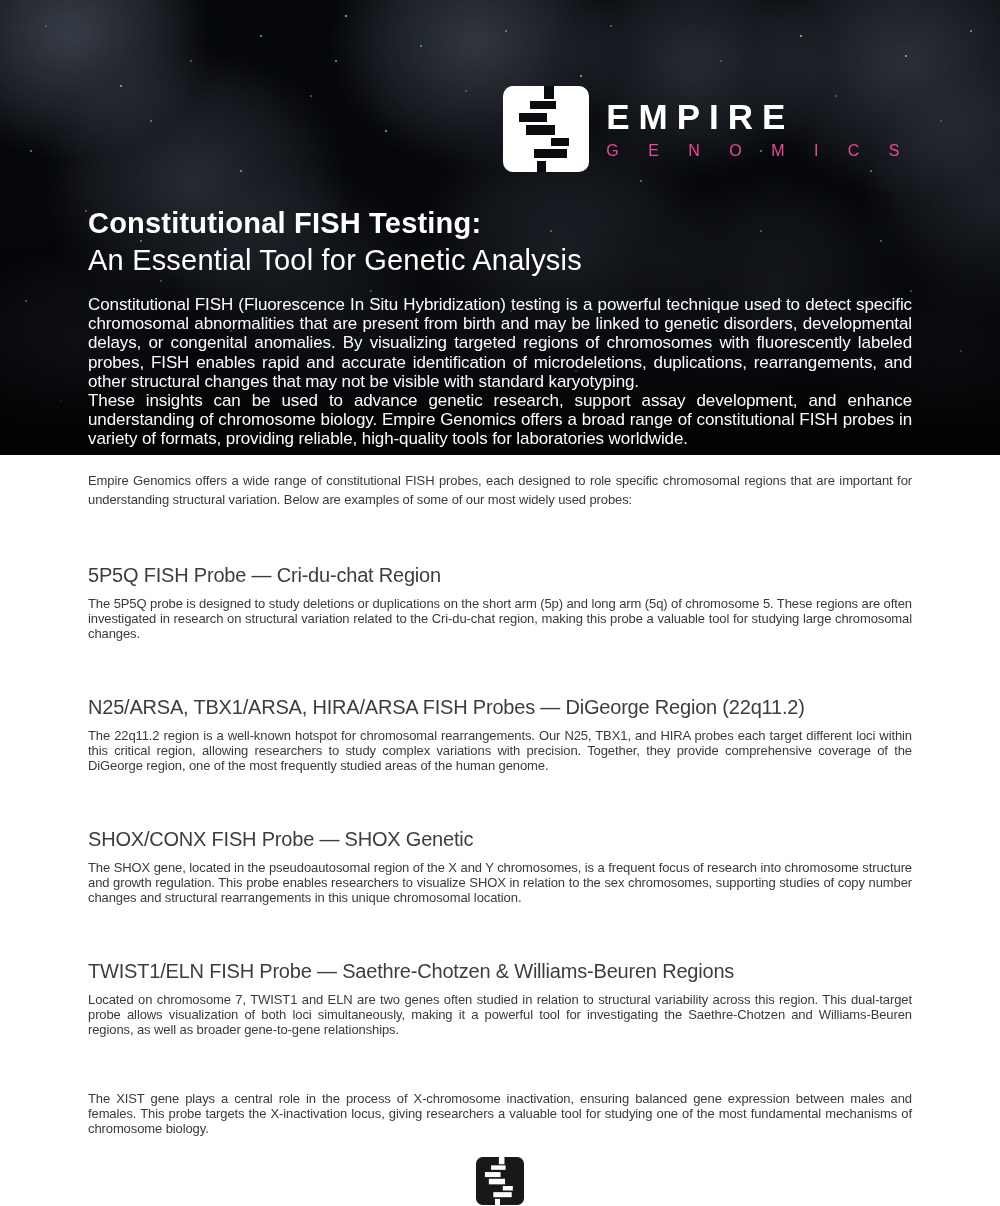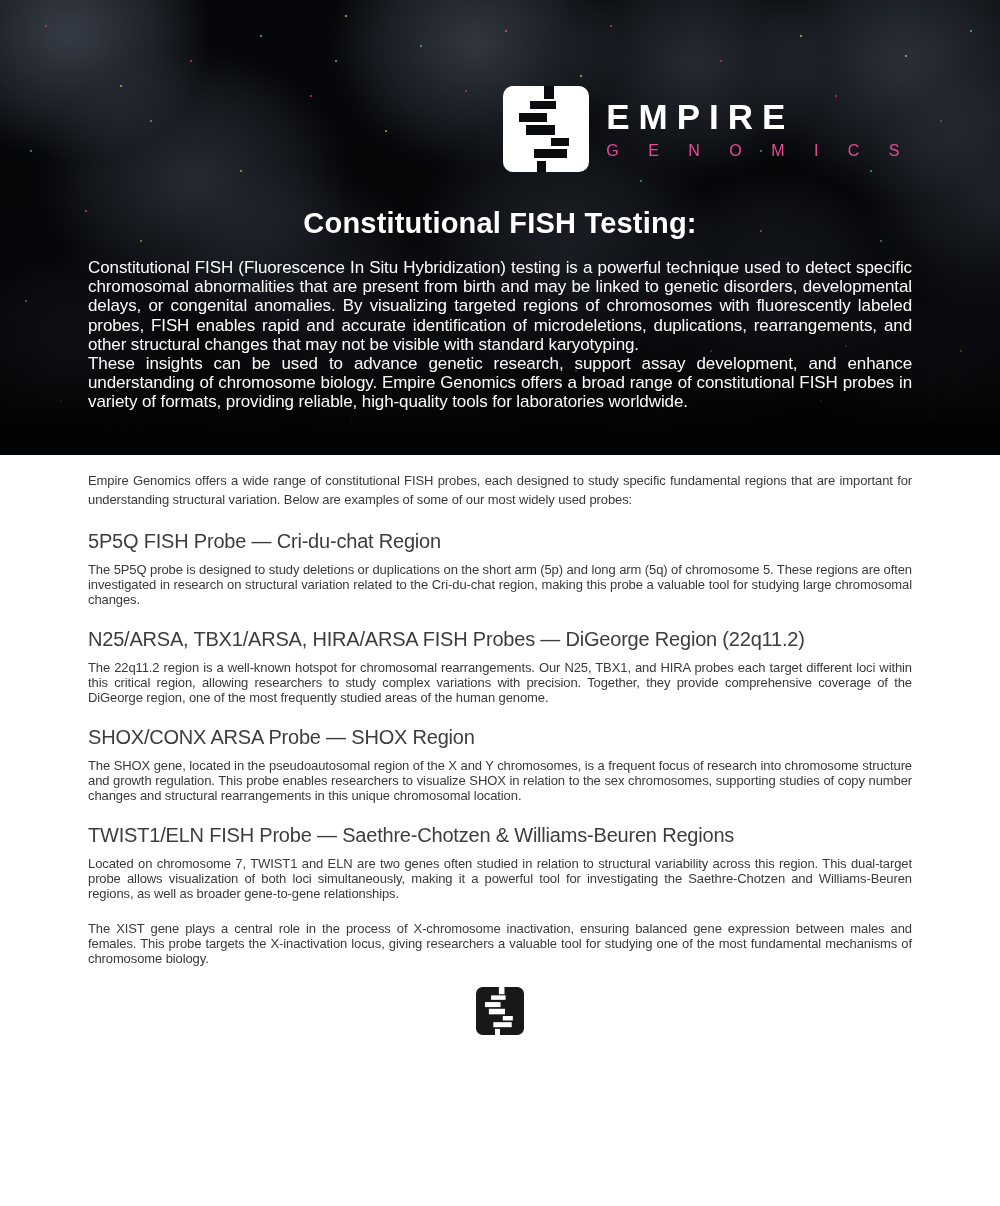--- a/index.html
+++ b/index.html
@@ -89,39 +89,39 @@
   .brand-sub {
     color: #ec4899; font-size: 16px; font-weight: 300;
     letter-spacing: 12.5px; line-height: 18px; margin-top: 7px; white-space: nowrap;
   }
 
   .hero-text {
     position: absolute; left: 88px; right: 88px; top: 205px;
     z-index: 3; color: #ffffff;
   }
   .title-line1 {
-    font-size: 29px; font-weight: 700; line-height: 37px; letter-spacing: 0.2px; text-align: center;
+    font-size: 29px; font-weight: 700; line-height: 37px; letter-spacing: 0.2px;
   }
   .title-line2 {
     font-size: 29px; font-weight: 400; line-height: 37px; letter-spacing: 0.2px;
   }
   .hero-text p {
     font-size: 17px; line-height: 19.2px; letter-spacing: -0.1px;
     text-align: justify; color: #fdfdfd;
   }
   .hero-text p.first { margin-top: 16px; }
   .hero-text p.second { }
 
   
   .content { padding: 16px 88px 0 88px; color: #3c3c3c; }
   .intro {
     font-size: 13px; line-height: 19px; letter-spacing: -0.1px;
     text-align: justify; color: #3a3a3a;
   }
-  .probe-section { margin-top: 20px; }
+  .probe-section { margin-top: 54px; }
   .probe-heading {
     font-size: 20px; font-weight: 400; color: #3d3d3d;
     line-height: 24px; letter-spacing: -0.2px; margin-bottom: 9px;
   }
   .probe-body {
     font-size: 13px; line-height: 15px; letter-spacing: -0.1px;
     text-align: justify; color: #3a3a3a;
   }
 
   
@@ -171,41 +171,42 @@
     </span>
     <span class="brand-text">
       <div class="brand-name">EMPIRE</div>
       <div class="brand-sub">G E N O M I C S</div>
     </span>
   </div>
 
   <div class="hero-text">
     <h1>
       <div class="title-line1">Constitutional FISH Testing:</div>
+      <div class="title-line2">An Essential Tool for Genetic Analysis</div>
     </h1>
     <p class="first">Constitutional FISH (Fluorescence In Situ Hybridization) testing is a powerful technique used to detect specific chromosomal abnormalities that are present from birth and may be linked to genetic disorders, developmental delays, or congenital anomalies. By visualizing targeted regions of chromosomes with fluorescently labeled probes, FISH enables rapid and accurate identification of microdeletions, duplications, rearrangements, and other structural changes that may not be visible with standard karyotyping.</p>
     <p class="second">These insights can be used to advance genetic research, support assay development, and enhance understanding of chromosome biology. Empire Genomics offers a broad range of constitutional FISH probes in variety of formats, providing reliable, high-quality tools for laboratories worldwide.</p>
   </div>
 </header>
 
 <main class="content">
-  <p class="intro">Empire Genomics offers a wide range of constitutional FISH probes, each designed to study specific fundamental regions that are important for understanding structural variation. Below are examples of some of our most widely used probes:</p>
+  <p class="intro">Empire Genomics offers a wide range of constitutional FISH probes, each designed to role specific chromosomal regions that are important for understanding structural variation. Below are examples of some of our most widely used probes:</p>
 
   <section class="probe-section">
     <h2 class="probe-heading">5P5Q FISH Probe — Cri-du-chat Region</h2>
     <p class="probe-body">The 5P5Q probe is designed to study deletions or duplications on the short arm (5p) and long arm (5q) of chromosome 5. These regions are often investigated in research on structural variation related to the Cri-du-chat region, making this probe a valuable tool for studying large chromosomal changes.</p>
   </section>
 
   <section class="probe-section">
     <h2 class="probe-heading">N25/ARSA, TBX1/ARSA, HIRA/ARSA FISH Probes — DiGeorge Region (22q11.2)</h2>
     <p class="probe-body">The 22q11.2 region is a well-known hotspot for chromosomal rearrangements. Our N25, TBX1, and HIRA probes each target different loci within this critical region, allowing researchers to study complex variations with precision. Together, they provide comprehensive coverage of the DiGeorge region, one of the most frequently studied areas of the human genome.</p>
   </section>
 
   <section class="probe-section">
-    <h2 class="probe-heading">SHOX/CONX ARSA Probe — SHOX Region</h2>
+    <h2 class="probe-heading">SHOX/CONX FISH Probe — SHOX Genetic</h2>
     <p class="probe-body">The SHOX gene, located in the pseudoautosomal region of the X and Y chromosomes, is a frequent focus of research into chromosome structure and growth regulation. This probe enables researchers to visualize SHOX in relation to the sex chromosomes, supporting studies of copy number changes and structural rearrangements in this unique chromosomal location.</p>
   </section>
 
   <section class="probe-section">
     <h2 class="probe-heading">TWIST1/ELN FISH Probe — Saethre-Chotzen &amp; Williams-Beuren Regions</h2>
     <p class="probe-body">Located on chromosome 7, TWIST1 and ELN are two genes often studied in relation to structural variability across this region. This dual-target probe allows visualization of both loci simultaneously, making it a powerful tool for investigating the Saethre-Chotzen and Williams-Beuren regions, as well as broader gene-to-gene relationships.</p>
   </section>
 
   <section class="probe-section">
     <p class="probe-body">The XIST gene plays a central role in the process of X-chromosome inactivation, ensuring balanced gene expression between males and females. This probe targets the X-inactivation locus, giving researchers a valuable tool for studying one of the most fundamental mechanisms of chromosome biology.</p>

